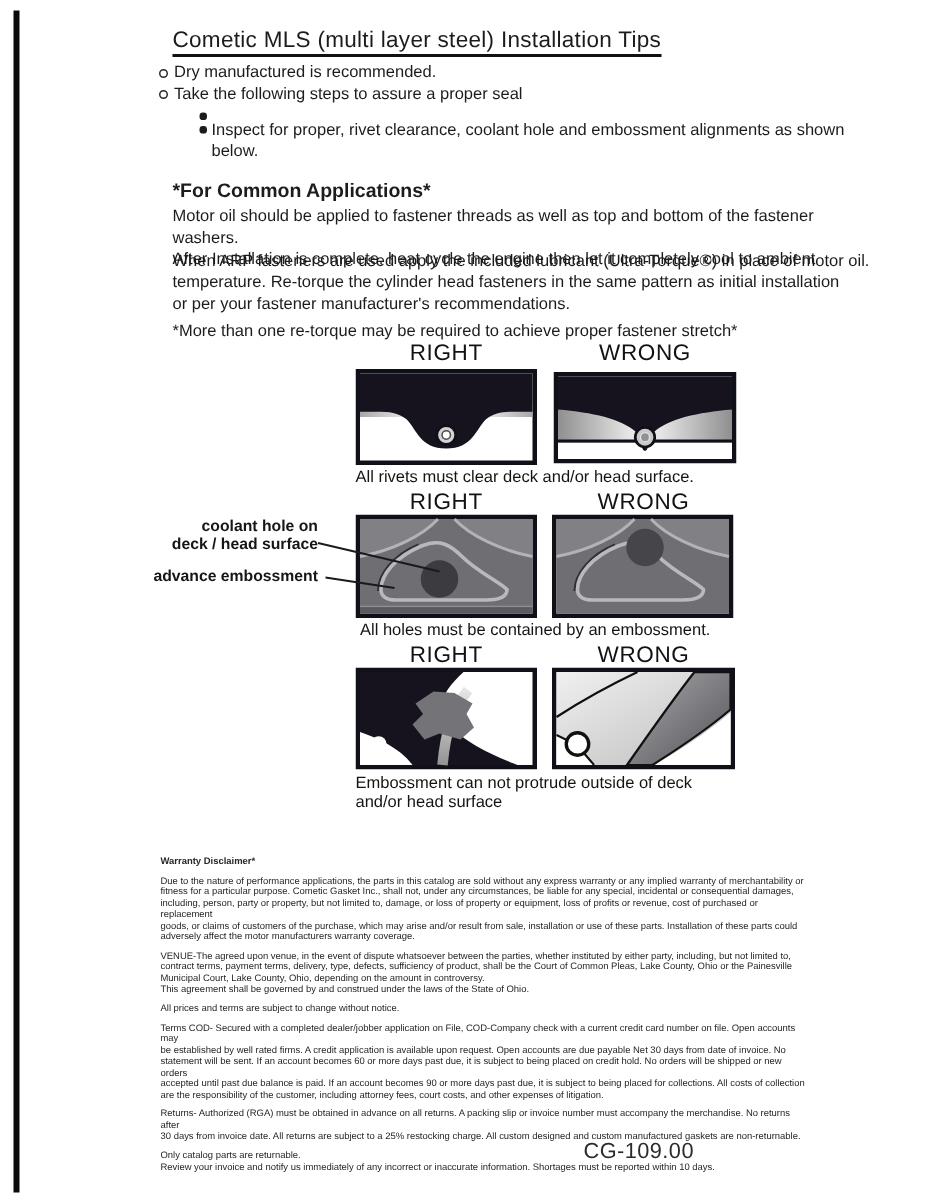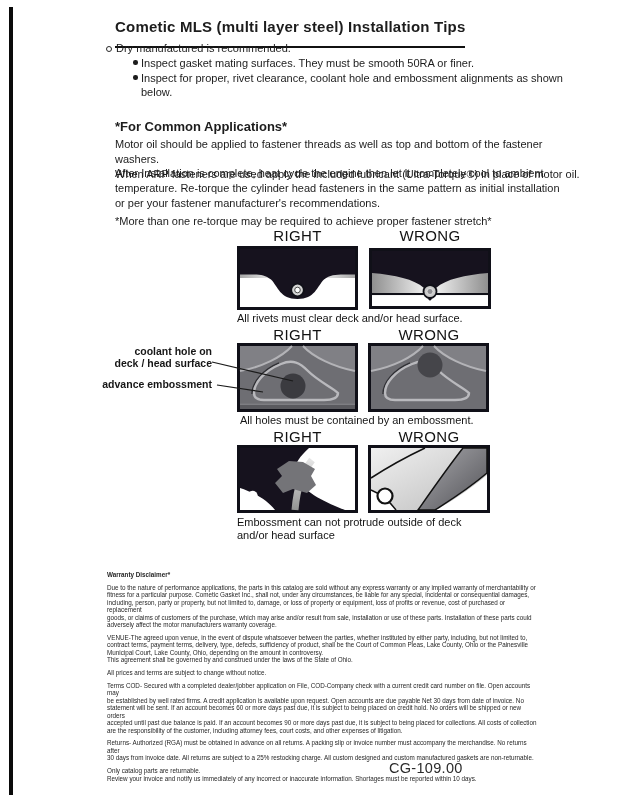--- a/index.html
+++ b/index.html
@@ -1,21 +1,21 @@
 <!DOCTYPE html>
 <html><head>
 <meta charset="utf-8">
 <style>
   html,body{margin:0;padding:0;}
   body{width:618px;height:800px;background:#ffffff;position:relative;overflow:hidden;
        font-family:"Liberation Sans","DejaVu Sans",sans-serif;color:#1c1c1c;}
   .abs{position:absolute;}
   .edge-bar{left:9px;top:7px;width:4px;height:788px;background:#0a0a0a;}
-  .title{left:115px;top:18px;font-size:15px;font-weight:bold;border-bottom:2px solid #111;
-         padding-bottom:11px;letter-spacing:.2px;}
+  .title{left:115px;top:18px;font-size:15px;font-weight:normal;border-bottom:2px solid #111;
+         padding-bottom:1px;letter-spacing:.2px;}
   .bullets{left:106px;top:41px;width:480px;font-size:11px;}
   .b-row{display:flex;align-items:flex-start;line-height:14.8px;}
   .b-row.sub{margin-left:27px;}
   .mk-o{width:4px;height:4px;border:1.2px solid #2a2a2a;border-radius:50%;
         display:inline-block;margin:4.5px 4px 0 0;flex:0 0 auto;}
   .mk-d{width:4.5px;height:4.5px;background:#1c1c1c;border-radius:50%;
         display:inline-block;margin:4.5px 3.5px 0 0;flex:0 0 auto;}
   .h2{left:115px;top:119px;font-size:13px;font-weight:bold;}
   .para{left:115px;width:470px;font-size:11px;line-height:15.2px;white-space:pre-line;}
   .p1{top:137px;} .p2{top:166px;} .note{top:214px;}
@@ -34,23 +34,26 @@
 
 <div class="abs edge-bar"></div>
 
 <div class="abs title">Cometic MLS (multi layer steel) Installation Tips</div>
 
 <div class="abs bullets">
   <div class="b-row">
     <span class="mk-o"></span>
     <span>Dry manufactured is recommended.</span>
   </div>
+  <div class="b-row">
+    <span class="mk-o"></span>
+    <span>Take the following steps to assure a proper seal</span>
+  </div>
   <div class="b-row sub">
     <span class="mk-d"></span>
-    <span>Inspect gasket mating surfaces.  They must be smooth 50RA or finer.</span>
   </div>
   <div class="b-row sub">
     <span class="mk-d"></span>
     <span>Inspect for proper, rivet clearance, coolant hole and embossment alignments as shown below.</span>
   </div>
 </div>
 
 <div class="abs h2">*For Common Applications*</div>
 <div class="abs para p1">Motor oil should be applied to fastener threads as well as top and bottom of the fastener washers.
 When ARP fasteners are used apply the included lubricant (Ultra-Torque®) in place of motor oil.</div>

